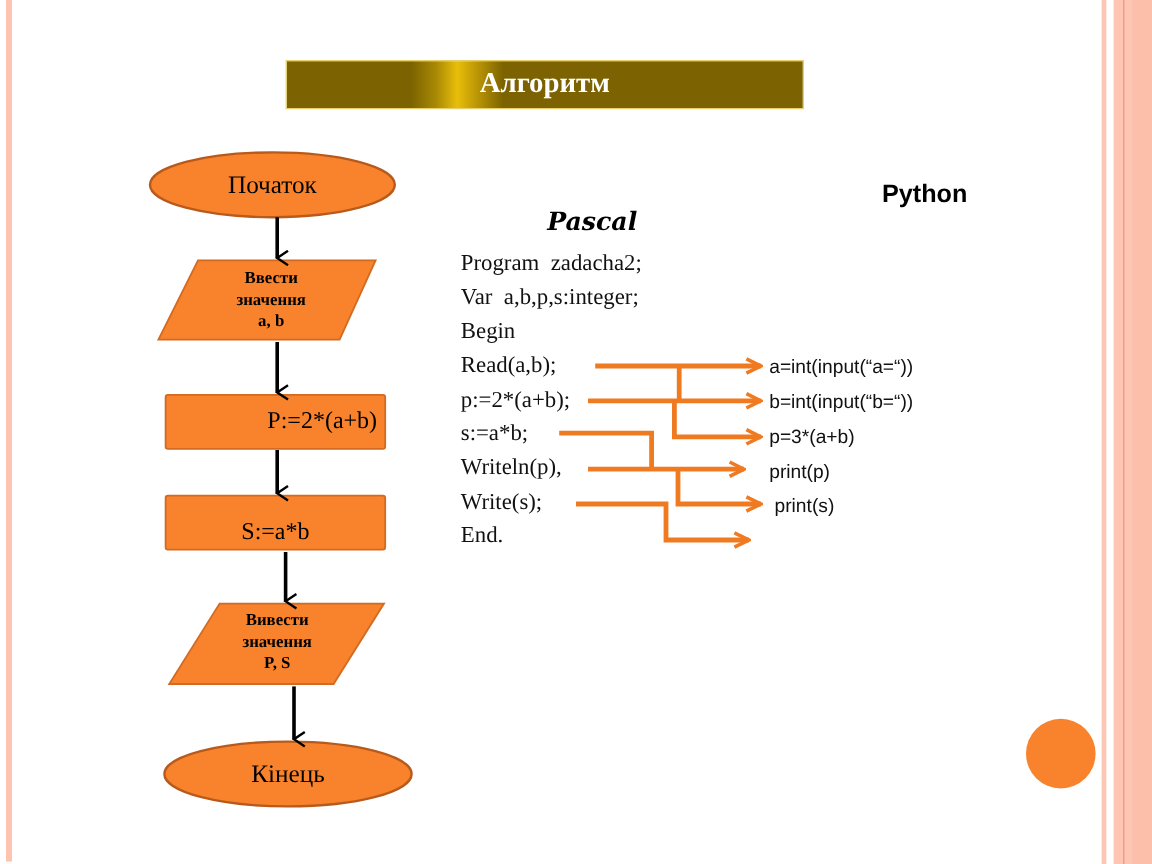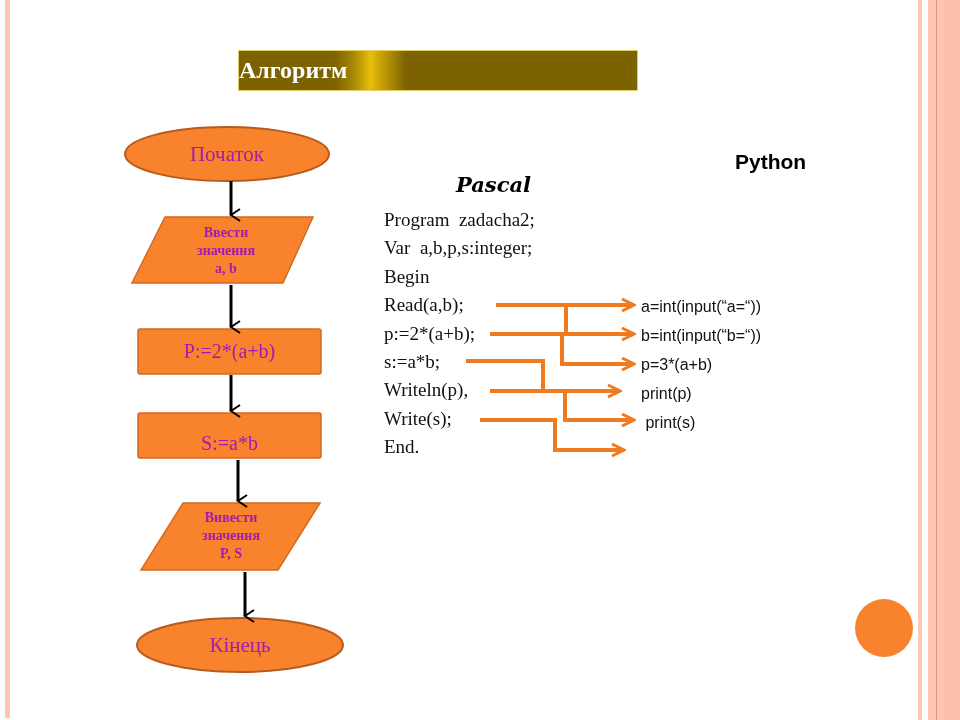--- a/index.html
+++ b/index.html
@@ -9,34 +9,34 @@
     font-family: "Liberation Serif", "DejaVu Serif", serif;
   }
   .stripe { position: absolute; top: 0; }
   .stripe-left { left: 5px; width: 5px; height: 718px; background: #fcc4b1; }
   .stripe-r1 { left: 918px; width: 4px; height: 720px; background: #fcc8b6; }
   .stripe-r2 { left: 928px; width: 32px; height: 720px; background: #fdc5b2; }
   .stripe-r2b { left: 936px; width: 1px; height: 720px; background: #e39a80; }
   .stripe-r3 { left: 944px; width: 16px; height: 720px; background: #fcbfa9; }
 
   .title-bar {
-    position: absolute; left: 238px; top: 50px; width: 400px; height: 41px;
+    position: absolute; left: 238px; top: 50px; width: 432px; height: 41px;
     border: 1px solid #e8cf6b; box-sizing: border-box;
     background: linear-gradient(90deg, #7c6200 0%, #7c6200 24%, #a98a05 29%, #e9be0b 33%, #b99505 37%, #7c6200 42%, #7c6200 100%);
-    display: flex; align-items: center; 
+    display: flex; align-items: center; justify-content: center;
   }
   .title-text {
     color: #ffffff; font-size: 24px; font-weight: bold;
     font-family: "Liberation Serif", "DejaVu Serif", serif;
   }
 
   svg.canvas { position: absolute; left: 0; top: 0; }
 
   .shape-label {
-    position: absolute; color: #a21caf; text-align: center;
+    position: absolute; color: #000000; text-align: center;
     font-family: "Liberation Serif", "DejaVu Serif", serif;
     display: flex; align-items: center; justify-content: center;
     pointer-events: none;
   }
   .oval-label { font-size: 21px; }
   .rect-label { font-size: 20px; }
   .para-label { font-size: 14px; font-weight: bold; line-height: 18px; white-space: pre-line; }
 
   .col-head-pascal {
     position: absolute; left: 456px; top: 148px; font-size: 21px;
@@ -112,21 +112,21 @@
     <path d="M480,420 L555,420 L555,450 L624,450" marker-end="url(#oArrow)"></path>
   </g>
 
   <circle cx="884" cy="628" r="29" fill="#f8832c"></circle>
 </svg>
 
 <div class="shape-label oval-label" style="left:125px; top:128px; width:204px; height:52px;">Початок</div>
 <div class="shape-label para-label" style="left:160px; top:218px; width:132px; height:65px;">Ввести
 значення
 a, b</div>
-<div class="shape-label rect-label" style="left:138px; top:329px; width:183px; height:45px;">P:=2*(a+b)</div>
+<div class="shape-label rect-label" style="left:138px; top:329px; width:183px; height:45px;padding-left:39px;">P:=2*(a+b)</div>
 <div class="shape-label rect-label" style="left:138px; top:413px; width:183px; height:61px;">S:=a*b</div>
 <div class="shape-label para-label" style="left:165px; top:504px; width:132px; height:64px;">Вивести
 значення
 P, S</div>
 <div class="shape-label oval-label" style="left:137px; top:619px; width:206px; height:52px;">Кінець</div>
 
 <div class="col-head-pascal">Pascal</div>
 <div class="col-head-python">Python</div>
 
 <div class="pascal-code">

